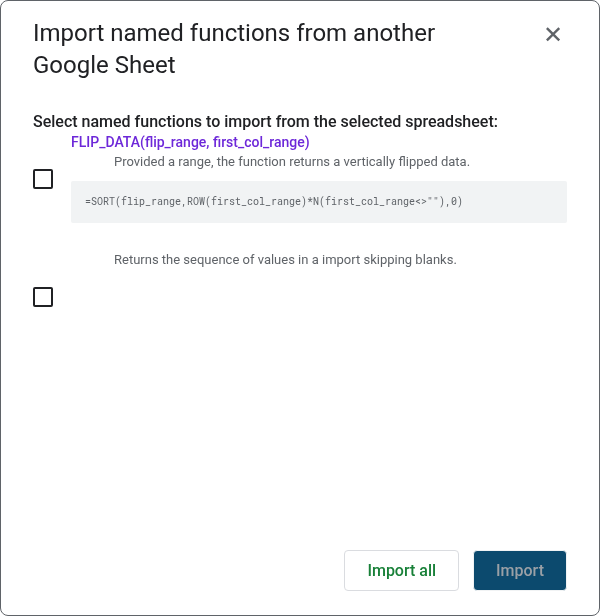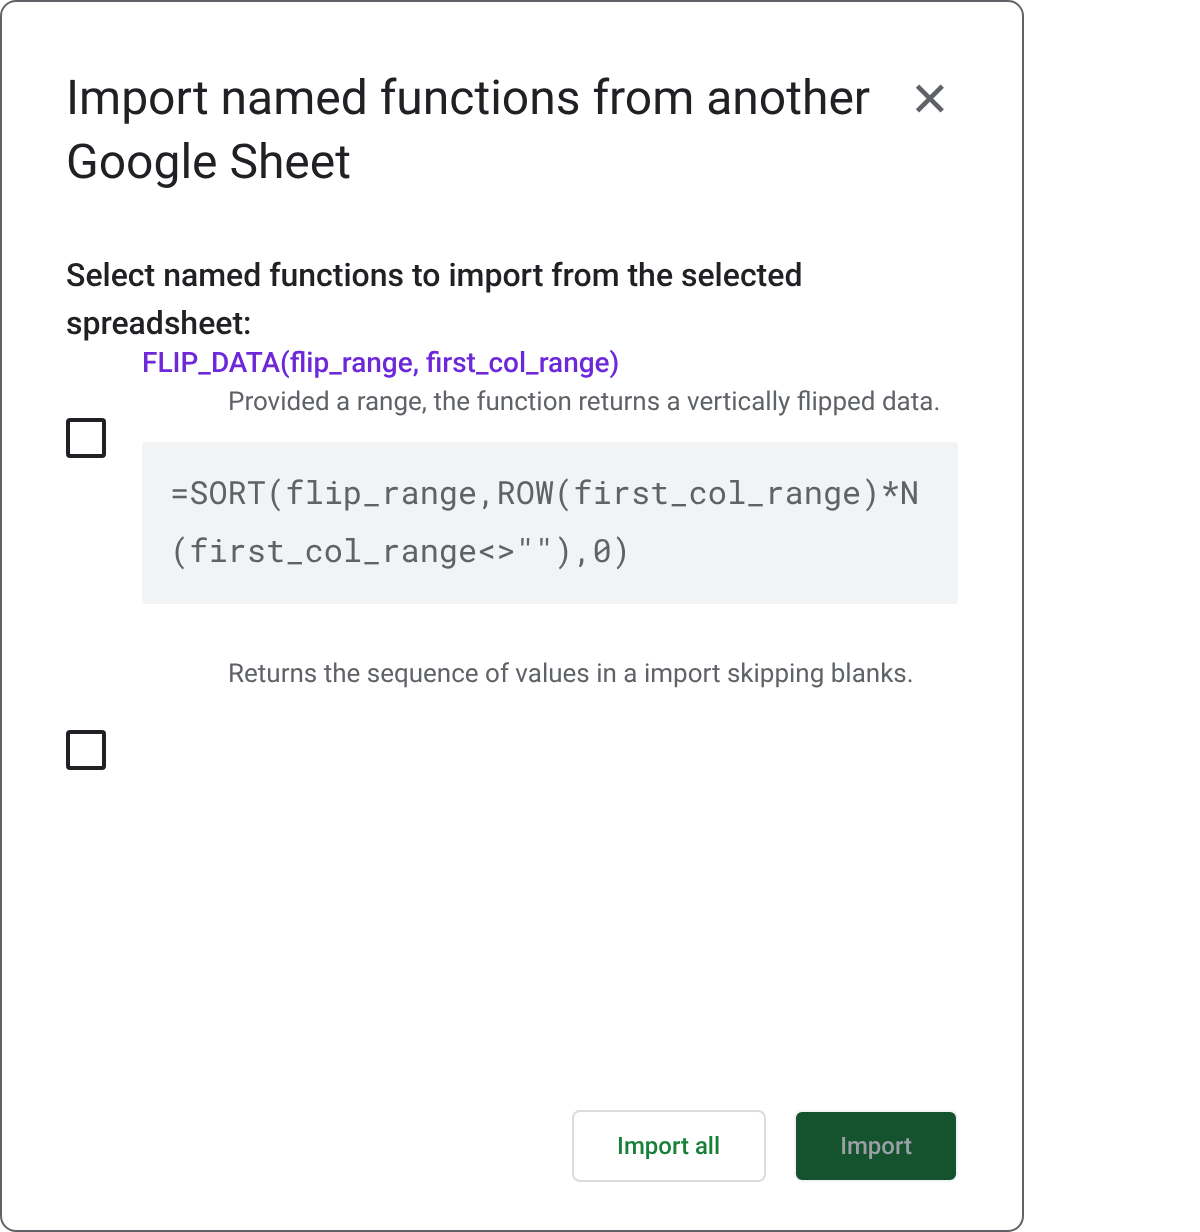--- a/index.html
+++ b/index.html
@@ -10,23 +10,23 @@
     body {
       font-family: "Google Sans", Roboto, Arial, sans-serif;
       background: #fff;
       color: #202124;
       width: 600px;
       height: 616px;
     }
     .dialog {
       border: 1px solid #5f6368;
       border-radius: 8px;
-      width: 512px;
+      width: 600px;
       height: 616px;
-      padding: 32px 32px 24px 32px;
+      padding: 16px 32px 24px 32px;
       display: flex;
       flex-direction: column;
       position: relative;
     }
     .header {
       display: flex;
       justify-content: space-between;
       align-items: flex-start;
       margin-bottom: 28px;
     }
@@ -89,47 +89,47 @@
     .function-desc {
       font-size: 13px;
       color: #5f6368;
       margin-bottom: 12px;
       margin-left: 43px;
     }
     .formula-box {
       background: #f1f3f4;
       padding: 12px 14px;
       font-family: "Roboto Mono", Consolas, monospace;
-      font-size: 16px;
+      font-size: 10px;
       color: #5f6368;
       border-radius: 2px;
       line-height: 1.8;
       word-break: break-all;
     }
     .footer {
       display: flex;
       justify-content: flex-end;
       gap: 14px;
       margin-top: auto;
     }
     .btn {
-      font-size: 12px;
+      font-size: 16px;
       font-weight: 500;
       padding: 10px 22px;
       border-radius: 4px;
       cursor: pointer;
       font-family: inherit;
     }
     .btn-outline {
       background: #fff;
       border: 1px solid #dadce0;
       color: #188038;
     }
     .btn-disabled {
-      background: #14532d;
+      background: #0c4a6e;
       border: 1px solid #f1f3f4;
       color: #9aa0a6;
       cursor: default;
     }
   </style>
 </head>
 <body>
 
 <div class="dialog">
   <div class="header">

